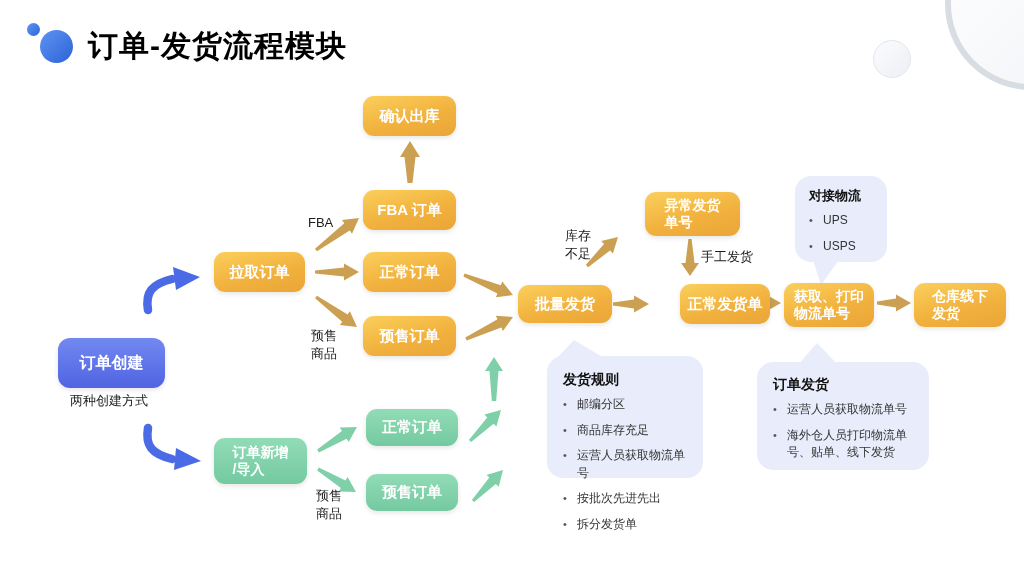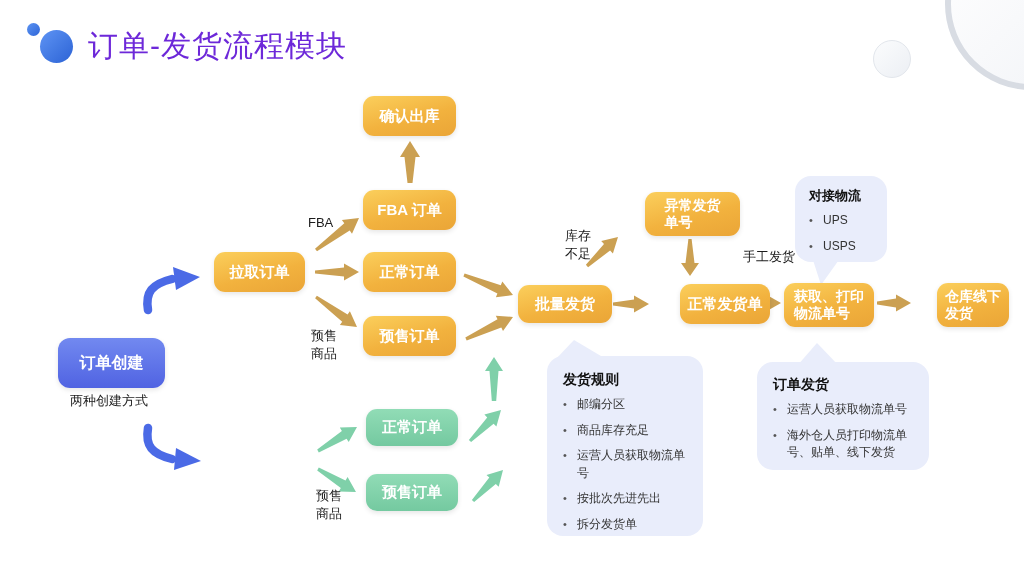--- a/index.html
+++ b/index.html
@@ -3,21 +3,21 @@
 <meta charset="utf-8">
 <style>
   html,body{margin:0;padding:0;background:#fff;}
   .slide{position:relative;width:1024px;height:581px;background:#ffffff;overflow:hidden;
          font-family:"Liberation Sans",sans-serif;}
   
   .hdr-dot-sm{position:absolute;left:27px;top:23px;width:13px;height:13px;border-radius:50%;
     background:linear-gradient(135deg,#5b93f2,#2f66d8);}
   .hdr-dot-lg{position:absolute;left:40px;top:30px;width:33px;height:33px;border-radius:50%;
     background:linear-gradient(135deg,#5e94f4,#2c63d5);}
-  .page-title{position:absolute;left:88px;top:26px;font-size:30px;font-weight:400;color:#6d28d9;
+  .page-title{position:absolute;left:88px;top:26px;font-size:30px;font-weight:700;color:#000000;
     letter-spacing:1px;}
   
   .decor-mid{position:absolute;left:873px;top:40px;width:36px;height:36px;border-radius:50%;
     background:linear-gradient(135deg,#fbfcfd,#eceff4);border:1px solid #e2e6ec;}
   .decor-big{position:absolute;left:945px;top:-82px;width:172px;height:172px;border-radius:50%;
     background:linear-gradient(135deg,#ffffff,#f1f3f7);border:6px solid #d8dce3;box-sizing:border-box;}
   
   .node{position:absolute;display:flex;align-items:center;justify-content:center;
     color:#fff;font-weight:bold;font-size:15px;line-height:1.25;border-radius:11px;
     white-space:pre-line;box-shadow:0 2px 5px rgba(0,0,0,.10);z-index:3;}
@@ -72,56 +72,58 @@
       <polygon points="812,257 841,257 821,285" fill="#e9edfb"></polygon>
       <polygon points="817,343 839,366 797,366" fill="#e9edfb"></polygon>
     </svg>
 
   <div class="node blue" style="left:58px;top:338px;width:107px;height:50px">订单创建</div>
   <div class="node yellow" style="left:214px;top:252px;width:91px;height:40px">拉取订单</div>
   <div class="node yellow" style="left:363px;top:96px;width:93px;height:40px">确认出库</div>
   <div class="node yellow" style="left:363px;top:190px;width:93px;height:40px">FBA 订单</div>
   <div class="node yellow" style="left:363px;top:252px;width:93px;height:40px">正常订单</div>
   <div class="node yellow" style="left:363px;top:316px;width:93px;height:40px">预售订单</div>
+  <div class="node green sm" style="left:214px;top:438px;width:93px;height:46px">订单新增
+/导入</div>
   <div class="node green" style="left:366px;top:409px;width:92px;height:37px">正常订单</div>
   <div class="node green" style="left:366px;top:474px;width:92px;height:37px">预售订单</div>
   <div class="node yellow sm" style="left:645px;top:192px;width:95px;height:44px">异常发货
 单号</div>
   <div class="node yellow" style="left:518px;top:285px;width:94px;height:38px">批量发货</div>
   <div class="node yellow" style="left:680px;top:284px;width:90px;height:40px">正常发货单</div>
   <div class="node yellow sm" style="left:784px;top:283px;width:90px;height:44px">获取、打印
 物流单号</div>
-  <div class="node yellow sm" style="left:937px;top:283px;width:72px;height:44px">仓库线下
+  <div class="node yellow sm" style="left:914px;top:283px;width:92px;height:44px">仓库线下
 发货</div>
 
   <div class="elabel" style="left:70px;top:392px">两种创建方式</div>
   <div class="elabel" style="left:308px;top:214px">FBA</div>
   <div class="elabel" style="left:311px;top:327px">预售
 商品</div>
   <div class="elabel" style="left:565px;top:227px">库存
 不足</div>
-  <div class="elabel" style="left:743px;top:248px">手工发货</div>
+  <div class="elabel" style="left:701px;top:248px">手工发货</div>
   <div class="elabel" style="left:316px;top:487px">预售
 商品</div>
 
   <div class="panel" style="left:795px;top:176px;width:92px;height:86px;padding:11px 10px 8px 14px">
     <div class="panel-title" style="font-size:13px">对接物流</div>
     <ul>
       <li>
           <span class="b">•</span>
           <span>UPS</span>
         </li>
       <li>
           <span class="b">•</span>
           <span>USPS</span>
         </li>
     </ul>
   </div>
 
-  <div class="panel" style="left:547px;top:356px;width:156px;height:180px;padding:15px 12px 12px 16px">
+  <div class="panel" style="left:547px;top:356px;width:156px;height:122px;padding:15px 12px 12px 16px">
     <div class="panel-title">发货规则</div>
     <ul>
       <li>
           <span class="b">•</span>
           <span>邮编分区</span>
         </li>
       <li>
           <span class="b">•</span>
           <span>商品库存充足</span>
         </li>

